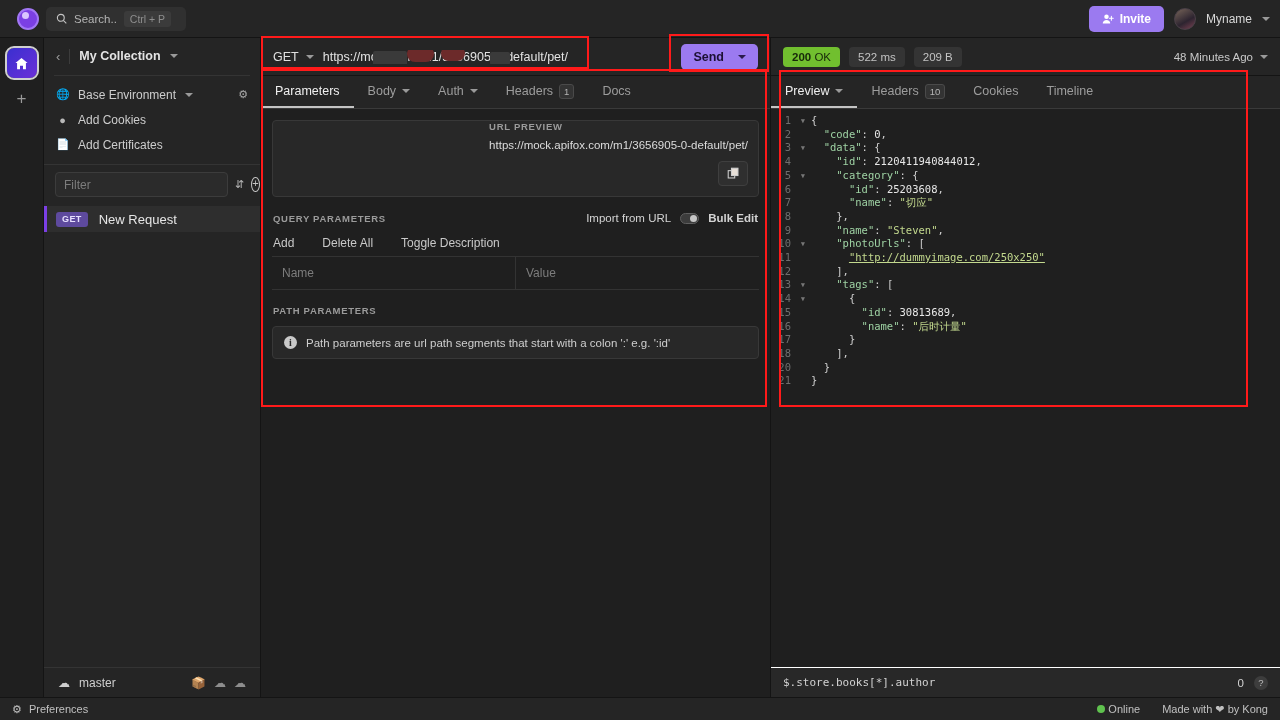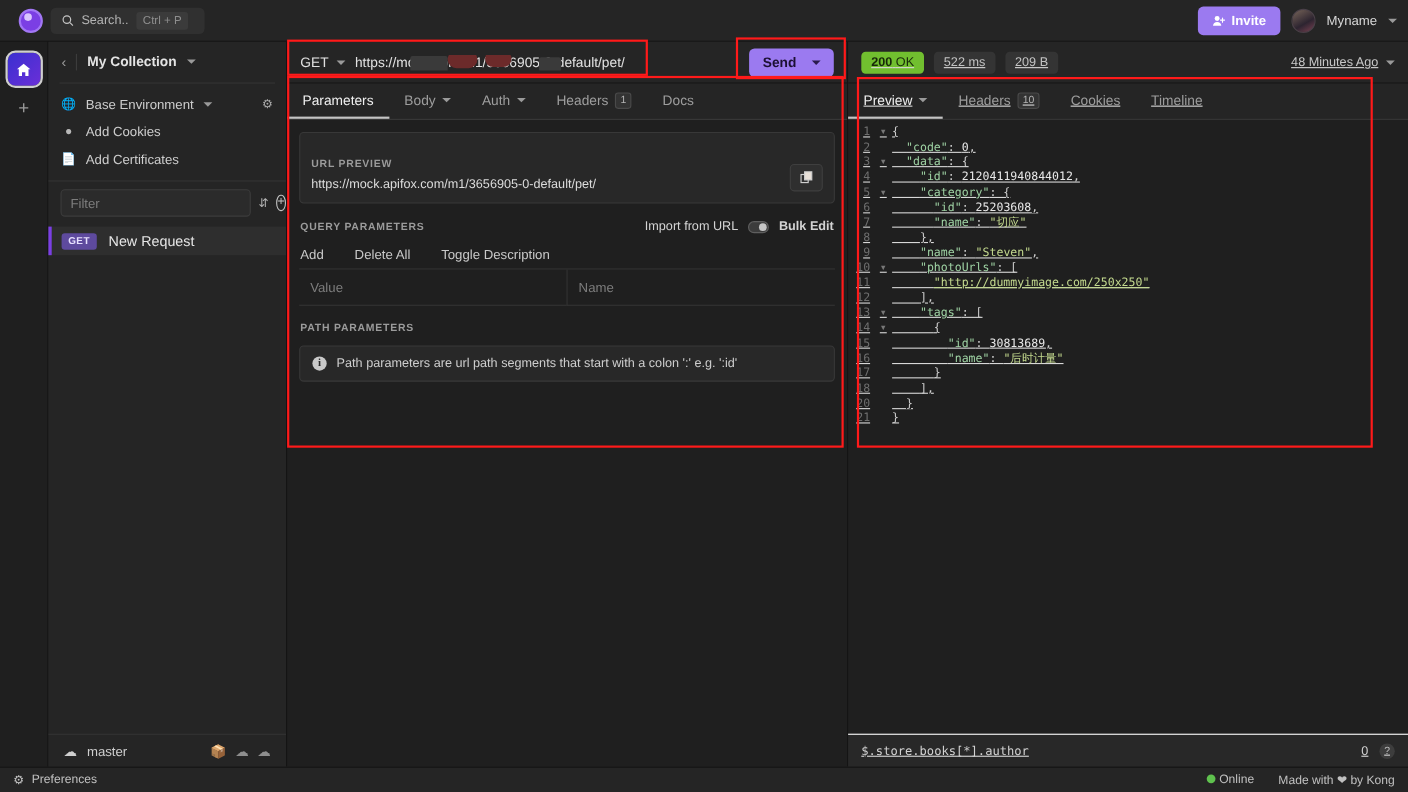--- a/index.html
+++ b/index.html
@@ -108,21 +108,21 @@
   .sb-foot {
     margin-top: auto; height: 30px; display: flex; align-items: center;
     gap: 9px; padding: 0 14px; border-top: 1px solid #343434; font-size: 12px; color: #cfcfcf;
   }
   .sb-foot .icos { margin-left: auto; display: flex; gap: 8px; align-items: center; }
 
   
   .main { flex: 1; display: flex; min-width: 0; background: #1f1f1f; }
   .pane { display: flex; flex-direction: column; min-width: 0; }
   .pane-req { width: 510px; border-right: 1px solid #141414; }
-  .pane-res { flex: 1; text-decoration: underline; }
+  .pane-res { flex: 1; }
 
   .url-bar { height: 38px; display: flex; align-items: center; background: #252525; border-bottom: 1px solid #141414; }
   .method-sel { display: flex; align-items: center; gap: 7px; padding: 0 9px 0 12px; font-size: 12.5px; color: #e0e0e0; cursor: pointer; }
   .url-text { font-size: 12.5px; color: #e2e2e2; position: relative; white-space: nowrap; overflow: hidden; }
   .redact { position: absolute; background: #3a3a3a; border-radius: 2px; }
   .r1 { left: 50px; top: 1px; width: 34px; height: 15px; }
   .r2 { left: 84px; top: -4px; width: 27px; height: 16px; background: #6c2a2a; border-radius: 8px;}
   .r3 { left: 118px; top: -4px; width: 24px; height: 15px; background: #6c2a2a; border-radius: 8px;}
   .r4 { left: 167px; top: 2px; width: 20px; height: 13px; }
 
@@ -145,21 +145,21 @@
   }
   .tab.active { color: #efefef; border-bottom-color: #c4c4c4; }
   .tab-badge {
     background: #333; border: 1px solid #4a4a4a; border-radius: 3px;
     font-size: 9.5px; color: #b5b5b5; padding: 1px 4px; min-width: 14px; text-align: center;
   }
 
   .req-body { flex: 1; padding: 11px 11px 0 11px; overflow: hidden; }
   .url-preview {
     background: #282828; border: 1px solid #383838; border-radius: 4px;
-    padding: 23px 10px 10px 10px; display: flex; align-items: flex-end; gap: 10px;
+    padding: 0 10px 10px 10px; display: flex; align-items: flex-end; gap: 10px; flex-direction: column;
   }
   .up-left { flex: 1; min-width: 0; }
   .up-label { font-size: 9.5px; letter-spacing: .7px; color: #9b9b9b; font-weight: bold; margin-bottom: 7px; }
   .up-url { font-size: 11.5px; color: #dcdcdc; }
   .copy-btn {
     width: 30px; height: 25px; background: #2f2f2f; border: 1px solid #3f3f3f;
     border-radius: 4px; display: flex; align-items: center; justify-content: center; cursor: pointer;
   }
 
   .section-head { display: flex; align-items: center; margin: 15px 0 0 0; padding: 0 1px; }
@@ -402,22 +402,22 @@
             </span>
           </div>
 
           <div class="action-row">
             <span>Add</span>
             <span>Delete All</span>
             <span>Toggle Description</span>
           </div>
 
           <div class="kv-row">
+            <div class="kv-cell">Name</div>
             <div class="kv-cell">Value</div>
-            <div class="kv-cell">Name</div>
           </div>
 
           <div class="section-head">
             <span class="sec-title">PATH PARAMETERS</span>
           </div>
 
           <div class="info-box">
             <span class="info-dot">i</span>
             <span class="info-txt">Path parameters are url path segments that start with a colon ':' e.g. ':id'</span>
           </div>

